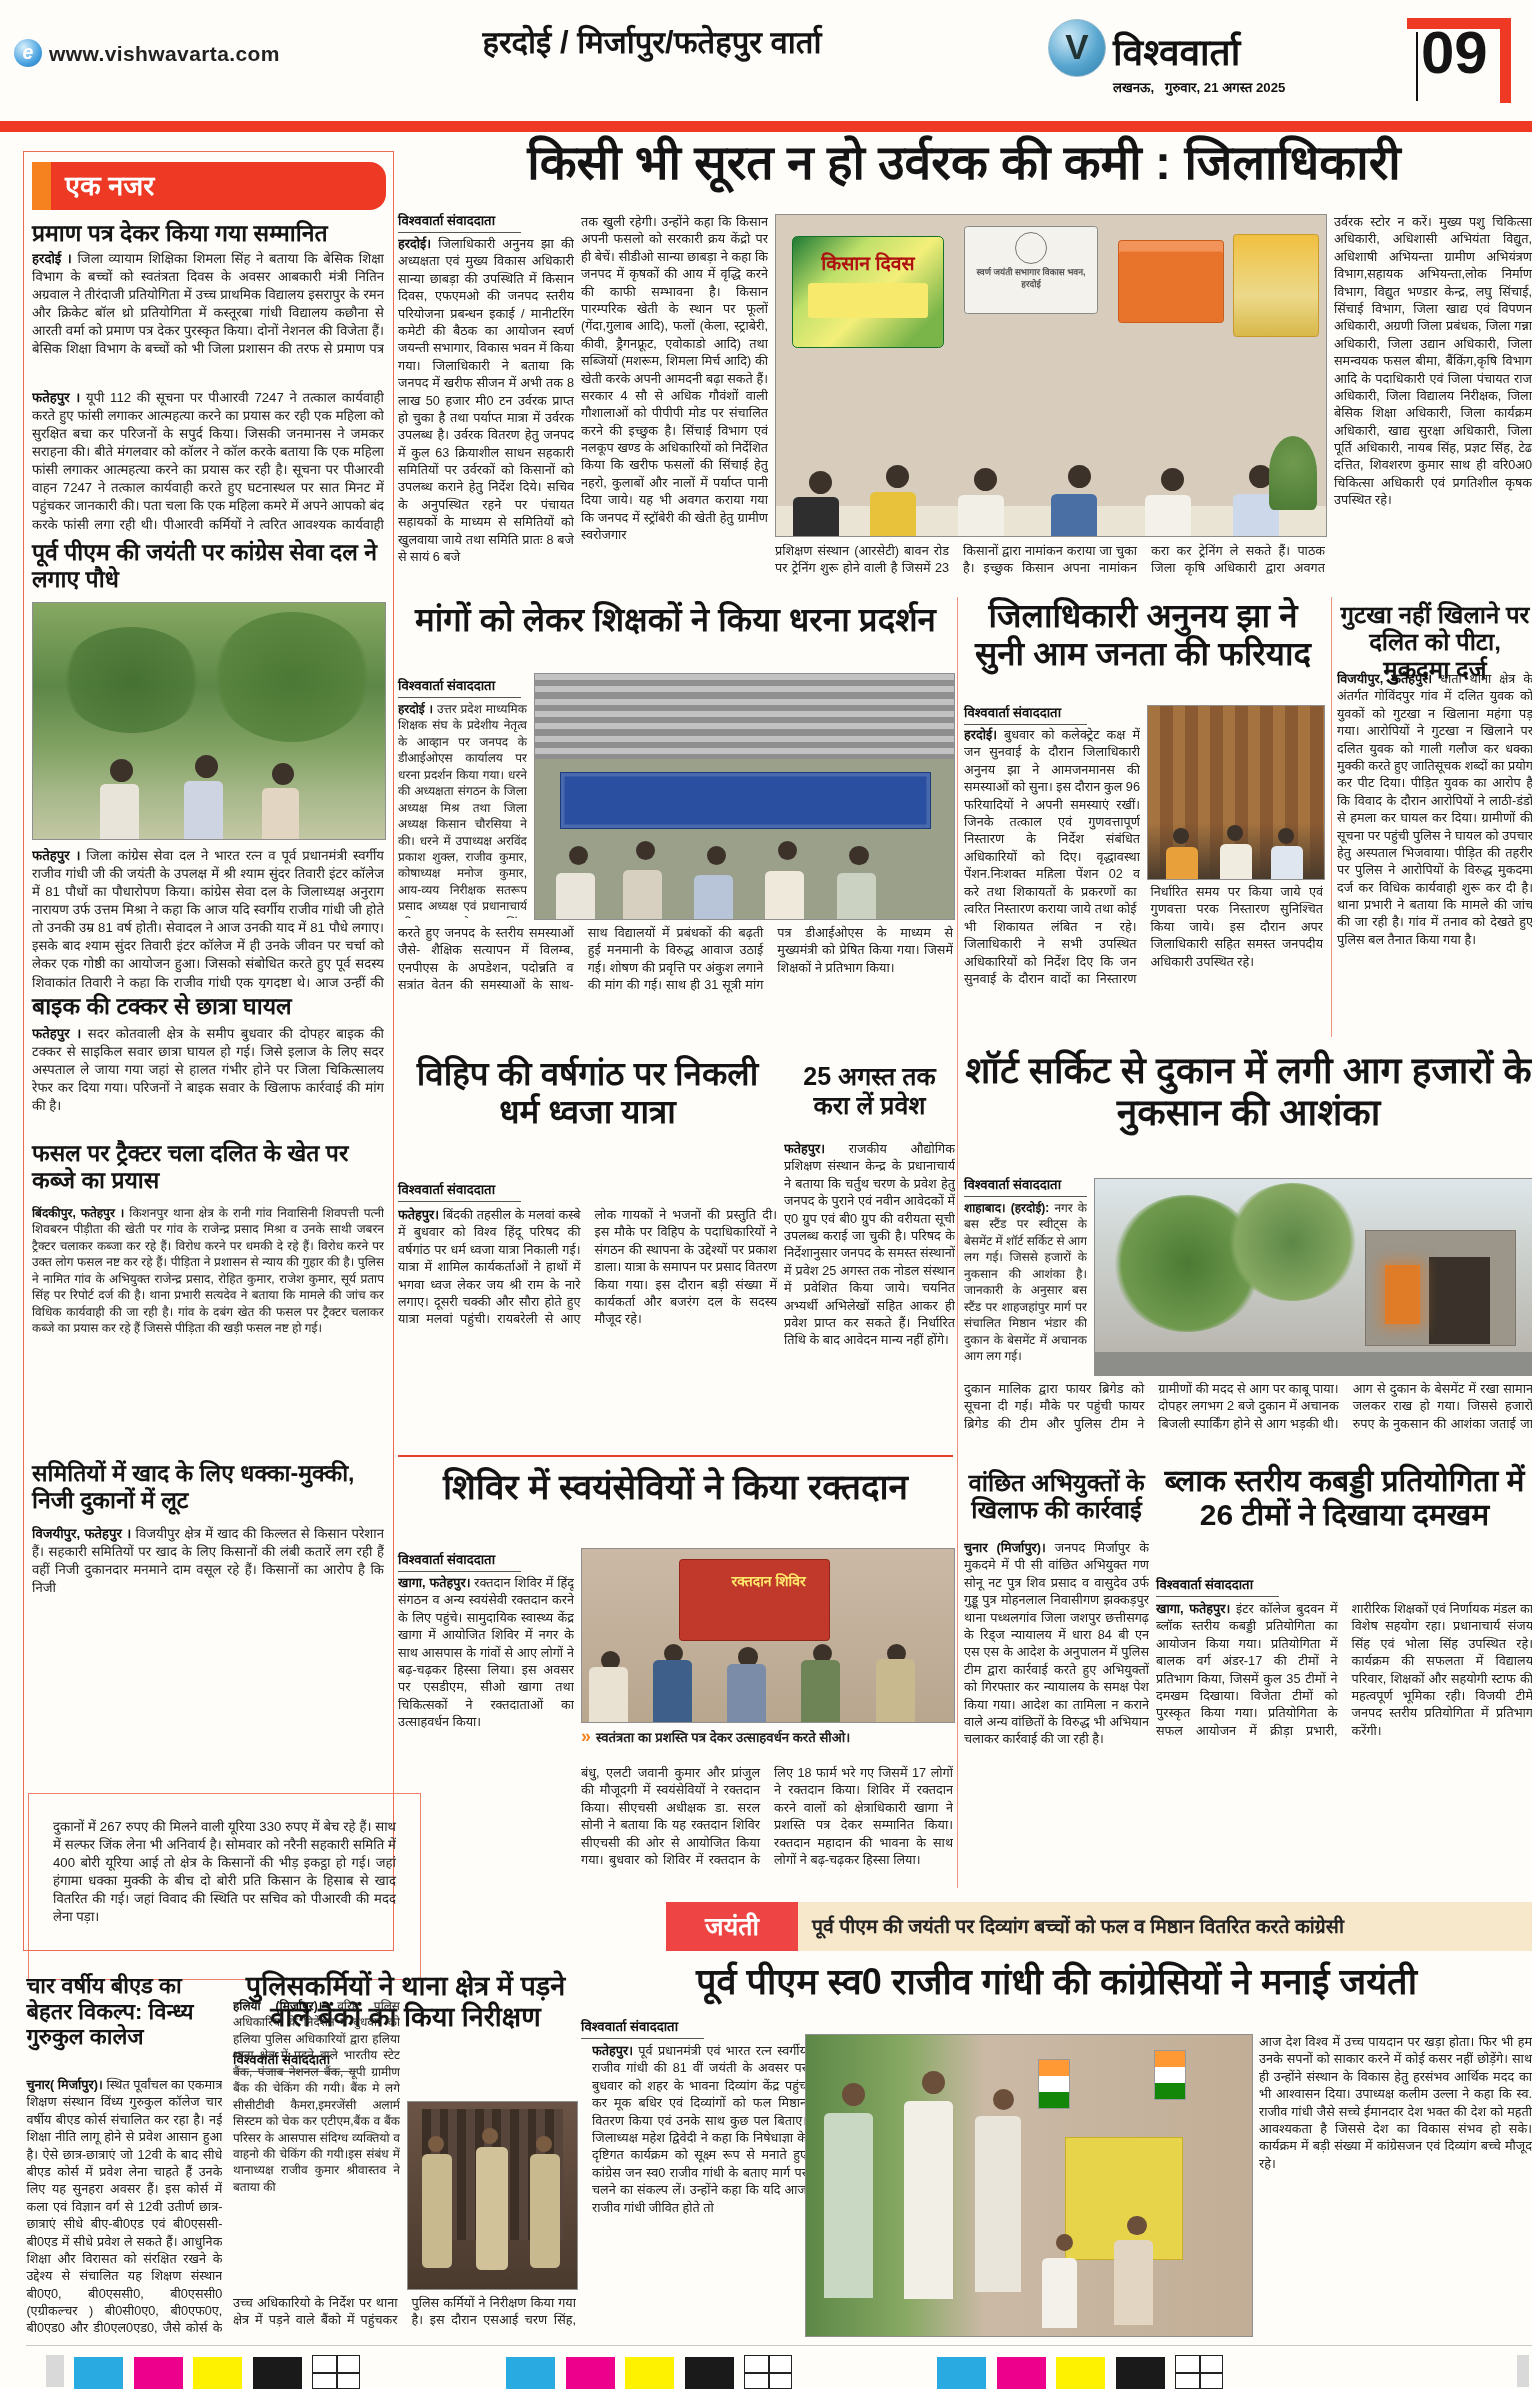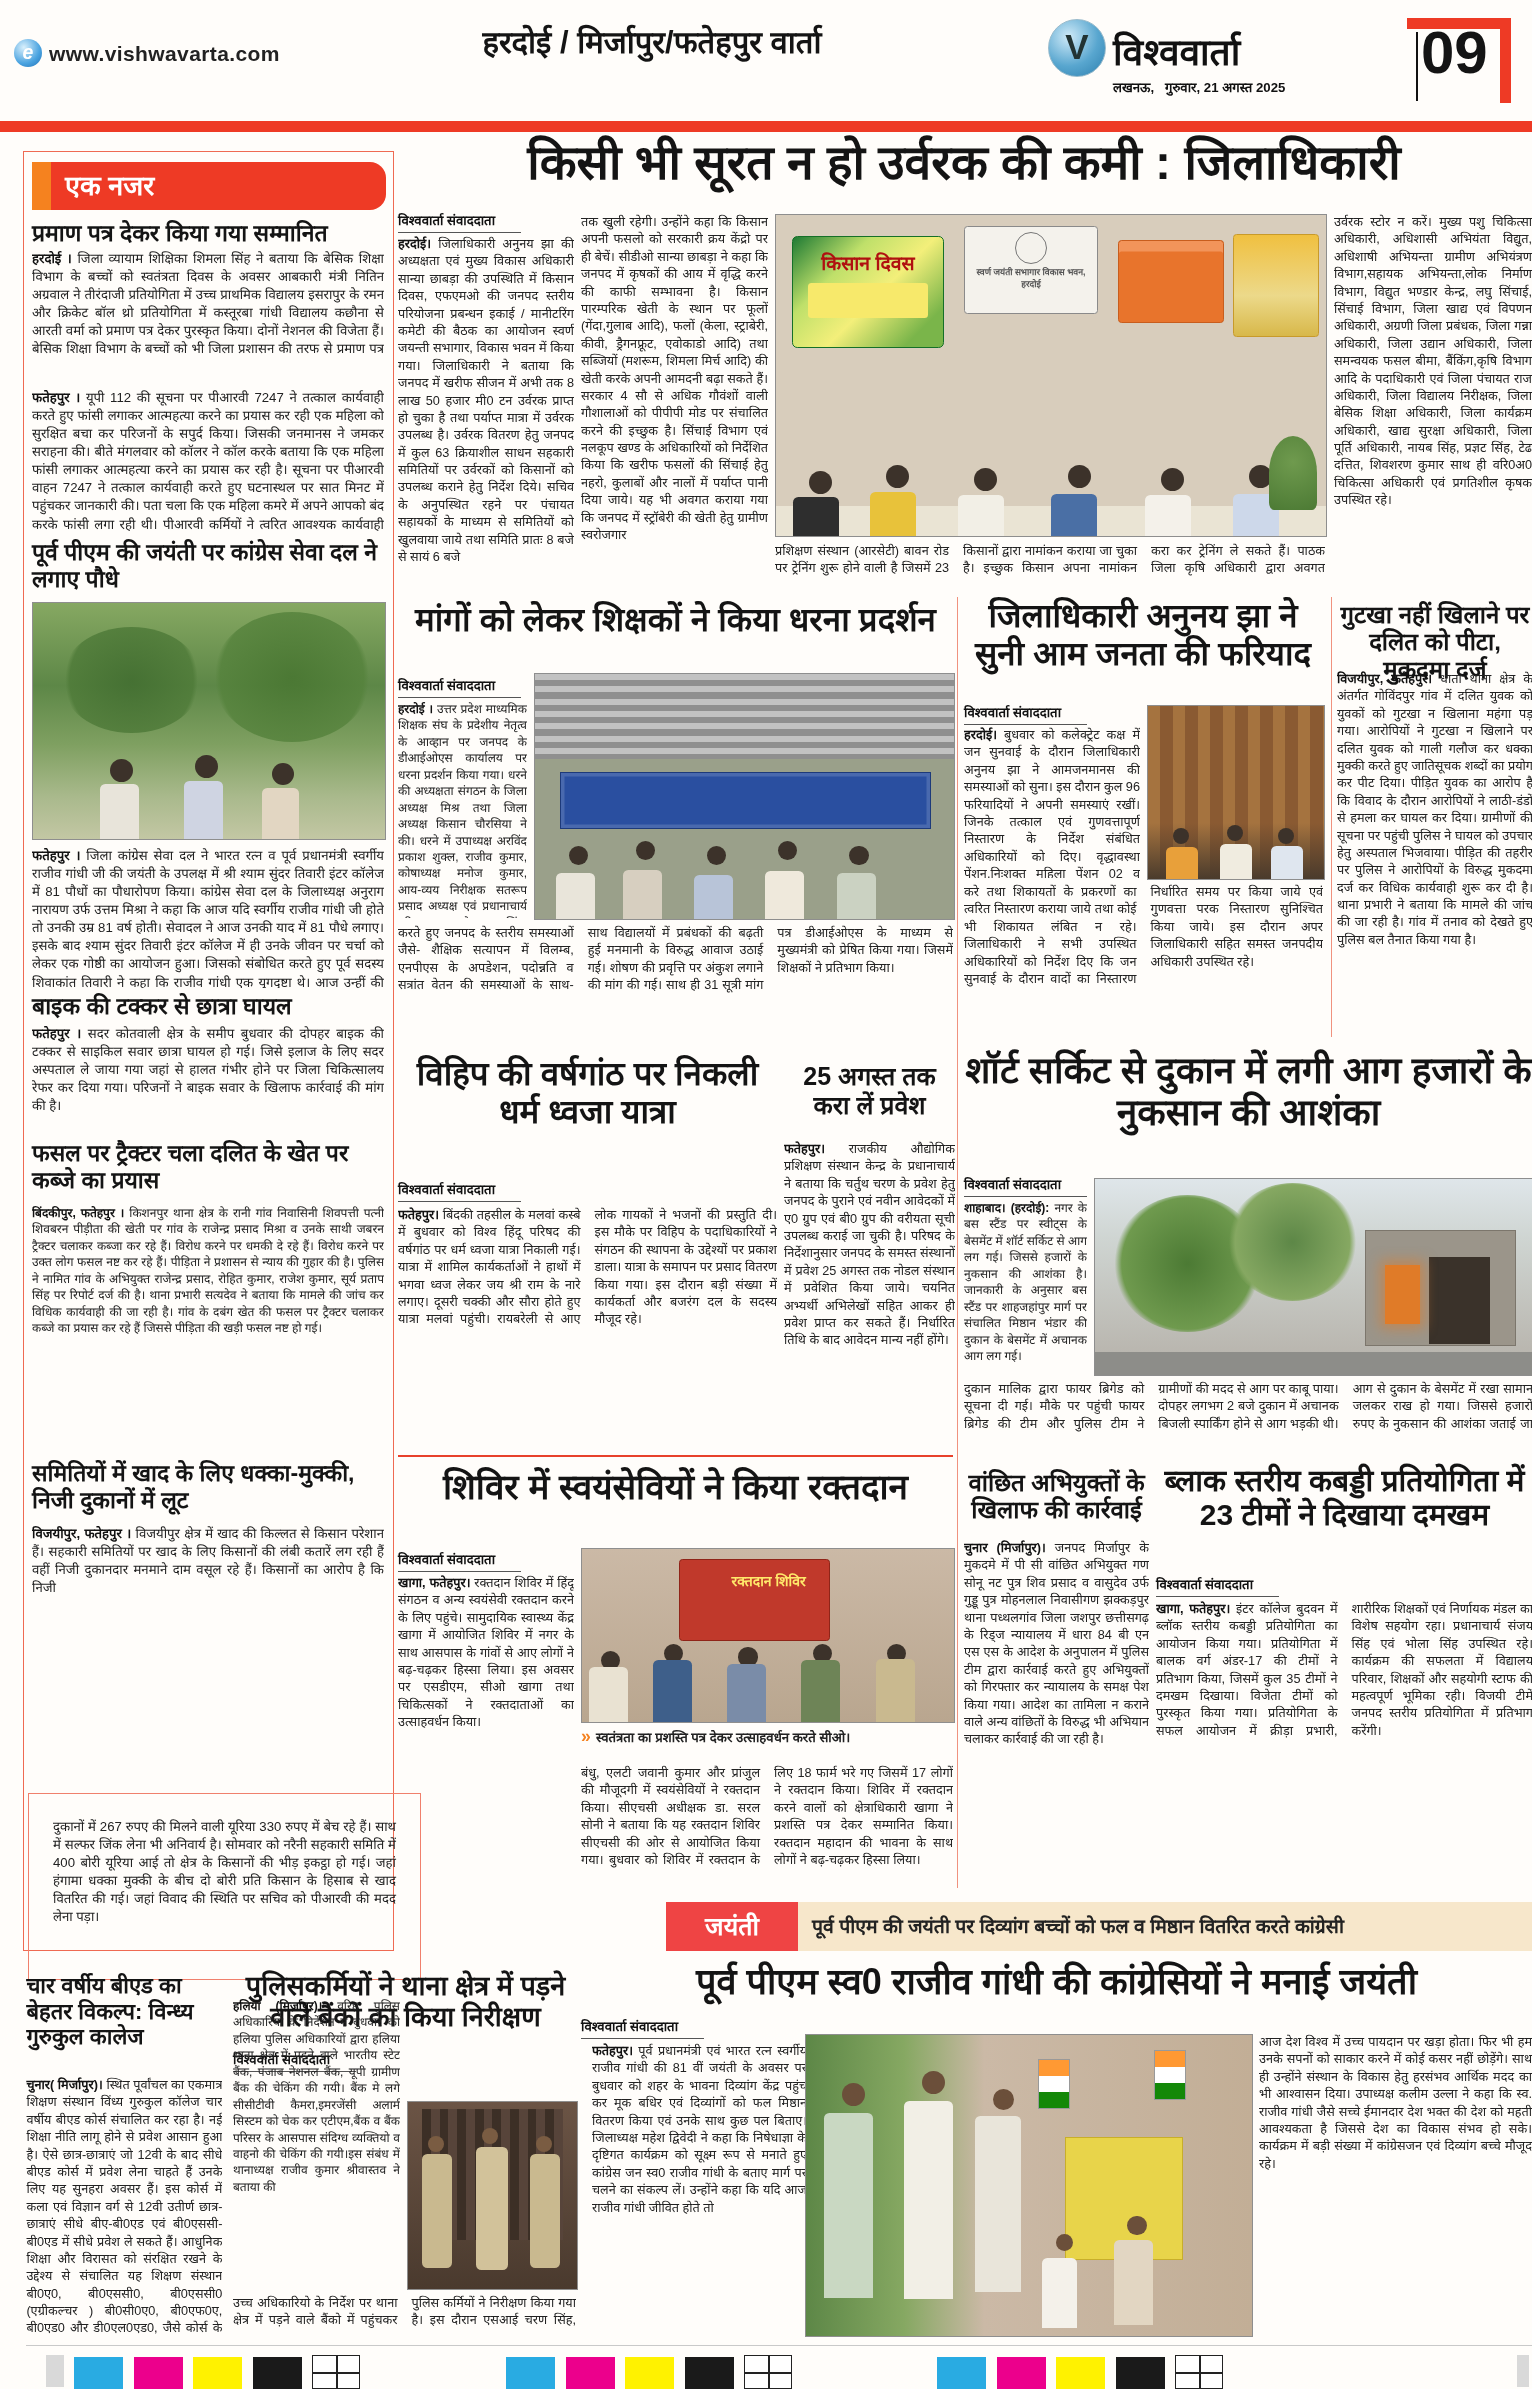--- a/index.html
+++ b/index.html
@@ -257,21 +257,21 @@
   <div class="abs" style="left:581px;top:1726px;width:372px;font-size:13.2px;font-weight:bold;color:#222;">
     <span style="color:#f5821f;font-size:17.6px;font-weight:800;margin-right:5.3px;">»</span><span>स्वतंत्रता का प्रशस्ति पत्र देकर उत्साहवर्धन करते सीओ।</span>
   </div>
   <p class="abs bodytxt cols2" style="left:581px;top:1765px;width:372px;height:116px;margin:0;">बंधु, एलटी जवानी कुमार और प्रांजुल की मौजूदगी में स्वयंसेवियों ने रक्तदान किया। सीएचसी अधीक्षक डा. सरल सोनी ने बताया कि यह रक्तदान शिविर सीएचसी की ओर से आयोजित किया गया। बुधवार को शिविर में रक्तदान के लिए 18 फार्म भरे गए जिसमें 17 लोगों ने रक्तदान किया। शिविर में रक्तदान करने वालों को क्षेत्राधिकारी खागा ने प्रशस्ति पत्र देकर सम्मानित किया। रक्तदान महादान की भावना के साथ लोगों ने बढ़-चढ़कर हिस्सा लिया।</p>
 
   <div class="abs head" style="left:964px;top:1469px;width:185px;font-size:24px;">वांछित अभियुक्तों के खिलाफ की कार्रवाई</div>
   <p class="abs bodytxt" style="left:964px;top:1540px;width:185px;height:345px;margin:0;">
     <b class="dl">चुनार (मिर्जापुर)।</b> <span>जनपद मिर्जापुर के मुकदमे में पी सी वांछित अभियुक्त गण सोनू नट पुत्र शिव प्रसाद व वासुदेव उर्फ गुड्डू पुत्र मोहनलाल निवासीगण झक्कड़पुर थाना पध्थलगांव जिला जशपुर छत्तीसगढ़ के रिड्ज न्यायालय में धारा 84 बी एन एस एस के आदेश के अनुपालन में पुलिस टीम द्वारा कार्रवाई करते हुए अभियुक्तों को गिरफ्तार कर न्यायालय के समक्ष पेश किया गया। आदेश का तामिला न कराने वाले अन्य वांछितों के विरुद्ध भी अभियान चलाकर कार्रवाई की जा रही है।</span>
   </p>
 
-  <div class="abs head" style="left:1156px;top:1464px;width:377px;font-size:30px;">ब्लाक स्तरीय कबड्डी प्रतियोगिता में 23 टीमों ने दिखाया दमखम</div>
+  <div class="abs head" style="left:1156px;top:1464px;width:377px;font-size:30px;">ब्लाक स्तरीय कबड्डी प्रतियोगिता में 26 टीमों ने दिखाया दमखम</div>
   <div class="abs" style="left:1156px;top:1575px;">
     <span class="byline">विश्ववार्ता संवाददाता</span>
   </div>
   <p class="abs bodytxt cols2" style="left:1156px;top:1601px;width:377px;height:284px;margin:0;">
     <b class="dl">खागा, फतेहपुर।</b> <span>इंटर कॉलेज बुदवन में ब्लॉक स्तरीय कबड्डी प्रतियोगिता का आयोजन किया गया। प्रतियोगिता में बालक वर्ग अंडर-17 की टीमों ने प्रतिभाग किया, जिसमें कुल 35 टीमों ने दमखम दिखाया। विजेता टीमों को पुरस्कृत किया गया। प्रतियोगिता के सफल आयोजन में क्रीड़ा प्रभारी, शारीरिक शिक्षकों एवं निर्णायक मंडल का विशेष सहयोग रहा। प्रधानाचार्य संजय सिंह एवं भोला सिंह उपस्थित रहे। कार्यक्रम की सफलता में विद्यालय परिवार, शिक्षकों और सहयोगी स्टाफ की महत्वपूर्ण भूमिका रही। विजयी टीमें जनपद स्तरीय प्रतियोगिता में प्रतिभाग करेंगी।</span>
   </p>
 
   <div class="abs lhead" style="left:26.4px;top:1973px;width:196px;font-size:22px;">चार वर्षीय बीएड का बेहतर विकल्प: विन्ध्य गुरुकुल कालेज</div>
   <p class="abs bodytxt" style="left:26.4px;top:2077px;width:196px;height:259px;margin:0;">
     <b class="dl">चुनार( मिर्जापुर)।</b> <span>स्थित पूर्वांचल का एकमात्र शिक्षण संस्थान विंध्य गुरुकुल कॉलेज चार वर्षीय बीएड कोर्स संचालित कर रहा है। नई शिक्षा नीति लागू होने से प्रवेश आसान हुआ है। ऐसे छात्र-छात्राएं जो 12वी के बाद सीधे बीएड कोर्स में प्रवेश लेना चाहते हैं उनके लिए यह सुनहरा अवसर हैं। इस कोर्स में कला एवं विज्ञान वर्ग से 12वी उतीर्ण छात्र-छात्राएं सीधे बीए-बी0एड एवं बी0एससी-बी0एड में सीधे प्रवेश ले सकते हैं। आधुनिक शिक्षा और विरासत को संरक्षित रखने के उद्देश्य से संचालित यह शिक्षण संस्थान बी0ए0, बी0एससी0, बी0एससी0 (एग्रीकल्चर ) बी0सी0ए0, बी0एफ0ए, बी0एड0 और डी0एल0एड0, जैसे कोर्स के द्वारा छात्रों के भविष्य को नया आकर दे रहा हैं।</span>

